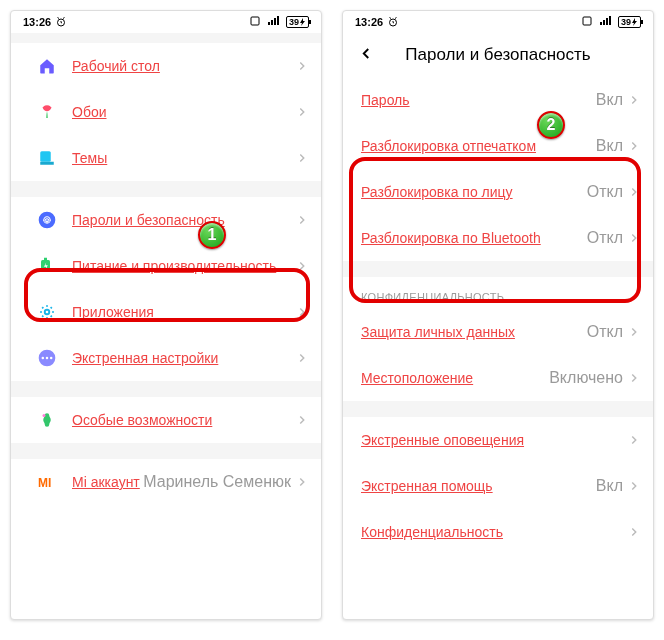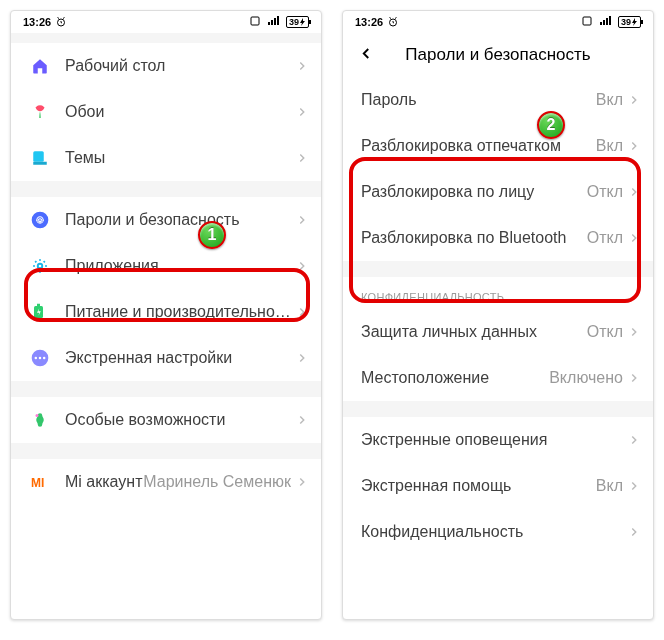--- a/index.html
+++ b/index.html
@@ -80,28 +80,30 @@
     background: #fff;
   }
   .row .icon {
     width: 22px;
     height: 22px;
     margin-right: 14px;
     display: inline-flex;
     align-items: center;
     justify-content: center;
     flex-shrink: 0;
+    margin-left: 7px;
   }
   .row .label {
     flex: 1;
-    font-size: 16px;
-    color: #404040;
+    font-size: 14px;
+    color: #ef4444;
     white-space: nowrap;
     overflow: hidden;
     text-overflow: ellipsis;
+    text-decoration: underline;
   }
   .row .value {
     font-size: 16px;
     color: #9a9a9a;
     margin-right: 4px;
   }
   .row .chev { flex-shrink: 0; }
   .gap { height: 16px; background: #f5f5f5; }
   .gap-sm { height: 10px; background: #f5f5f5; }
   .hl {
@@ -210,40 +212,40 @@
           </svg>
       </span>
       <span class="label">Пароли и безопасность</span>
       <svg class="chev" width="14" height="14" viewBox="0 0 24 24" fill="none" stroke="#bbb" stroke-width="2.5">
           <path d="M9 6l6 6-6 6"></path>
         </svg>
     </div>
 
     <div class="row">
       <span class="icon">
+        <svg width="18" height="18" viewBox="0 0 24 24">
+            <rect x="4" y="4" width="12" height="16" rx="2" fill="#2fd070"></rect>
+            <rect x="8" y="1" width="4" height="3" fill="#2fd070"></rect>
+            <path d="M11 7l-3 6h3l-1 4 3-6h-3z" fill="#fff"></path>
+          </svg>
+      </span>
+      <span class="label">Питание и производительность</span>
+      <svg class="chev" width="14" height="14" viewBox="0 0 24 24" fill="none" stroke="#bbb" stroke-width="2.5">
+          <path d="M9 6l6 6-6 6"></path>
+        </svg>
+    </div>
+
+    <div class="row">
+      <span class="icon">
         <svg width="18" height="18" viewBox="0 0 24 24" fill="none" stroke="#18b4e8" stroke-width="2.5">
             <circle cx="12" cy="12" r="3"></circle>
             <path d="M12 3v2M12 19v2M3 12h2M19 12h2M5.6 5.6l1.5 1.5M16.9 16.9l1.5 1.5M5.6 18.4l1.5-1.5M16.9 7.1l1.5-1.5"></path>
           </svg>
       </span>
       <span class="label">Приложения</span>
-      <svg class="chev" width="14" height="14" viewBox="0 0 24 24" fill="none" stroke="#bbb" stroke-width="2.5">
-          <path d="M9 6l6 6-6 6"></path>
-        </svg>
-    </div>
-
-    <div class="row">
-      <span class="icon">
-        <svg width="18" height="18" viewBox="0 0 24 24">
-            <rect x="4" y="4" width="12" height="16" rx="2" fill="#2fd070"></rect>
-            <rect x="8" y="1" width="4" height="3" fill="#2fd070"></rect>
-            <path d="M11 7l-3 6h3l-1 4 3-6h-3z" fill="#fff"></path>
-          </svg>
-      </span>
-      <span class="label">Питание и производительность</span>
       <svg class="chev" width="14" height="14" viewBox="0 0 24 24" fill="none" stroke="#bbb" stroke-width="2.5">
           <path d="M9 6l6 6-6 6"></path>
         </svg>
     </div>
 
     <div class="row">
       <span class="icon">
         <svg width="20" height="20" viewBox="0 0 24 24">
             <circle cx="12" cy="12" r="10" fill="#8a8aff"></circle>
             <circle cx="7" cy="12" r="1.5" fill="#fff"></circle>

